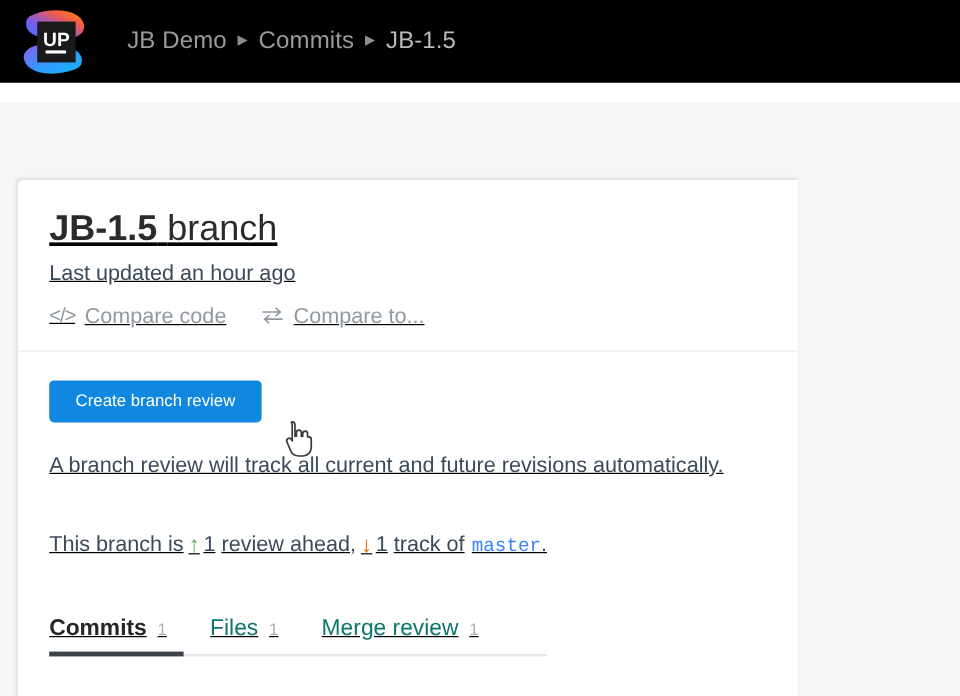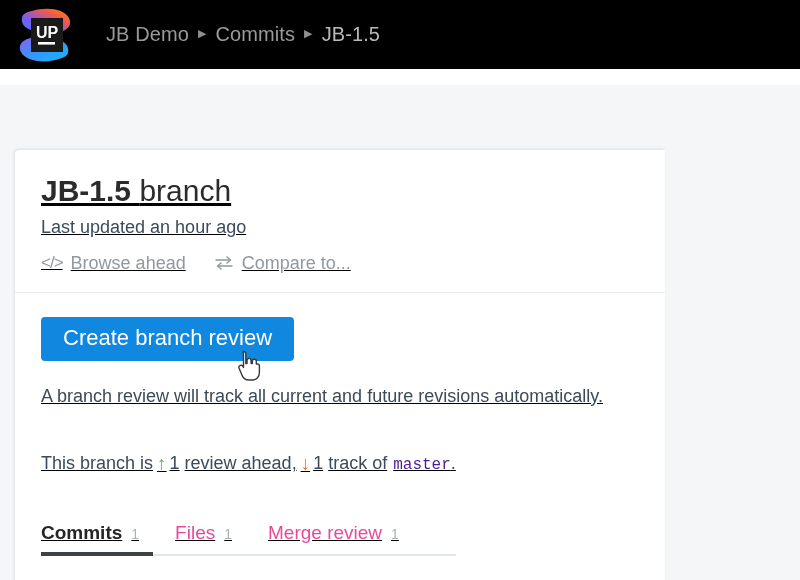--- a/index.html
+++ b/index.html
@@ -129,21 +129,21 @@
   .card-body {
     padding: 24px 26px 0 26px;
     position: relative;
   }
   .primary-btn {
     display: inline-block;
     background: #1188e0;
     color: #ffffff;
     border: none;
     border-radius: 4px;
-    font-size: 22px;
+    font-size: 14px;
     font-family: "Liberation Sans", sans-serif;
     padding: 9px 22px 11px 22px;
     cursor: pointer;
     line-height: 1.1;
   }
   .desc {
     font-size: 18px;
     color: #3c4a5a;
     margin-top: 24px;
     line-height: 1.3;
@@ -169,21 +169,21 @@
     color: #e8710a;
     font-size: 19px;
     margin: 0 3px 0 4px;
     font-weight: 700;
     position: relative;
     top: 1px;
   }
   .mono {
     font-family: "Liberation Mono", monospace;
     font-size: 16px;
-    color: #4c1d95;
+    color: #3b82f6;
   }
 
   
   .tabs {
     margin-top: 30px;
     display: flex;
     align-items: flex-end;
     position: relative;
     width: 420px;
   }
@@ -192,21 +192,21 @@
     align-items: baseline;
     gap: 9px;
     padding: 0 0 12px 0;
     margin-right: 36px;
     cursor: pointer;
     position: relative;
     margin-top: 16px;
   }
   .tab-label {
     font-size: 19px;
-    color: #ec4899;
+    color: #0f766e;
   }
   .tab.active .tab-label {
     color: #262626;
     font-weight: 700;
   }
   .tab-count {
     font-size: 14px;
     color: #a8b0b8;
   }
   .tabs-rule {
@@ -283,21 +283,21 @@
     <h1 class="branch-title">
       <span class="bold">JB-1.5</span>
       <span>branch</span>
     </h1>
 
     <div class="last-updated">Last updated an hour ago</div>
 
     <div class="head-actions">
       <a class="head-action">
         <span class="ico-code">&lt;/&gt;</span>
-        <span>Browse ahead</span>
+        <span>Compare code</span>
       </a>
       <a class="head-action">
         <span class="ico-compare">
           <svg width="20" height="18" viewBox="0 0 20 18" fill="none" stroke="#9098a0" stroke-width="1.4" stroke-linecap="round" stroke-linejoin="round">
             <path d="M2 6 H16"></path>
             <path d="M13 3 L16.5 6 L13 9"></path>
             <path d="M18 12 H4"></path>
             <path d="M7 9 L3.5 12 L7 15"></path>
           </svg>
         </span>

